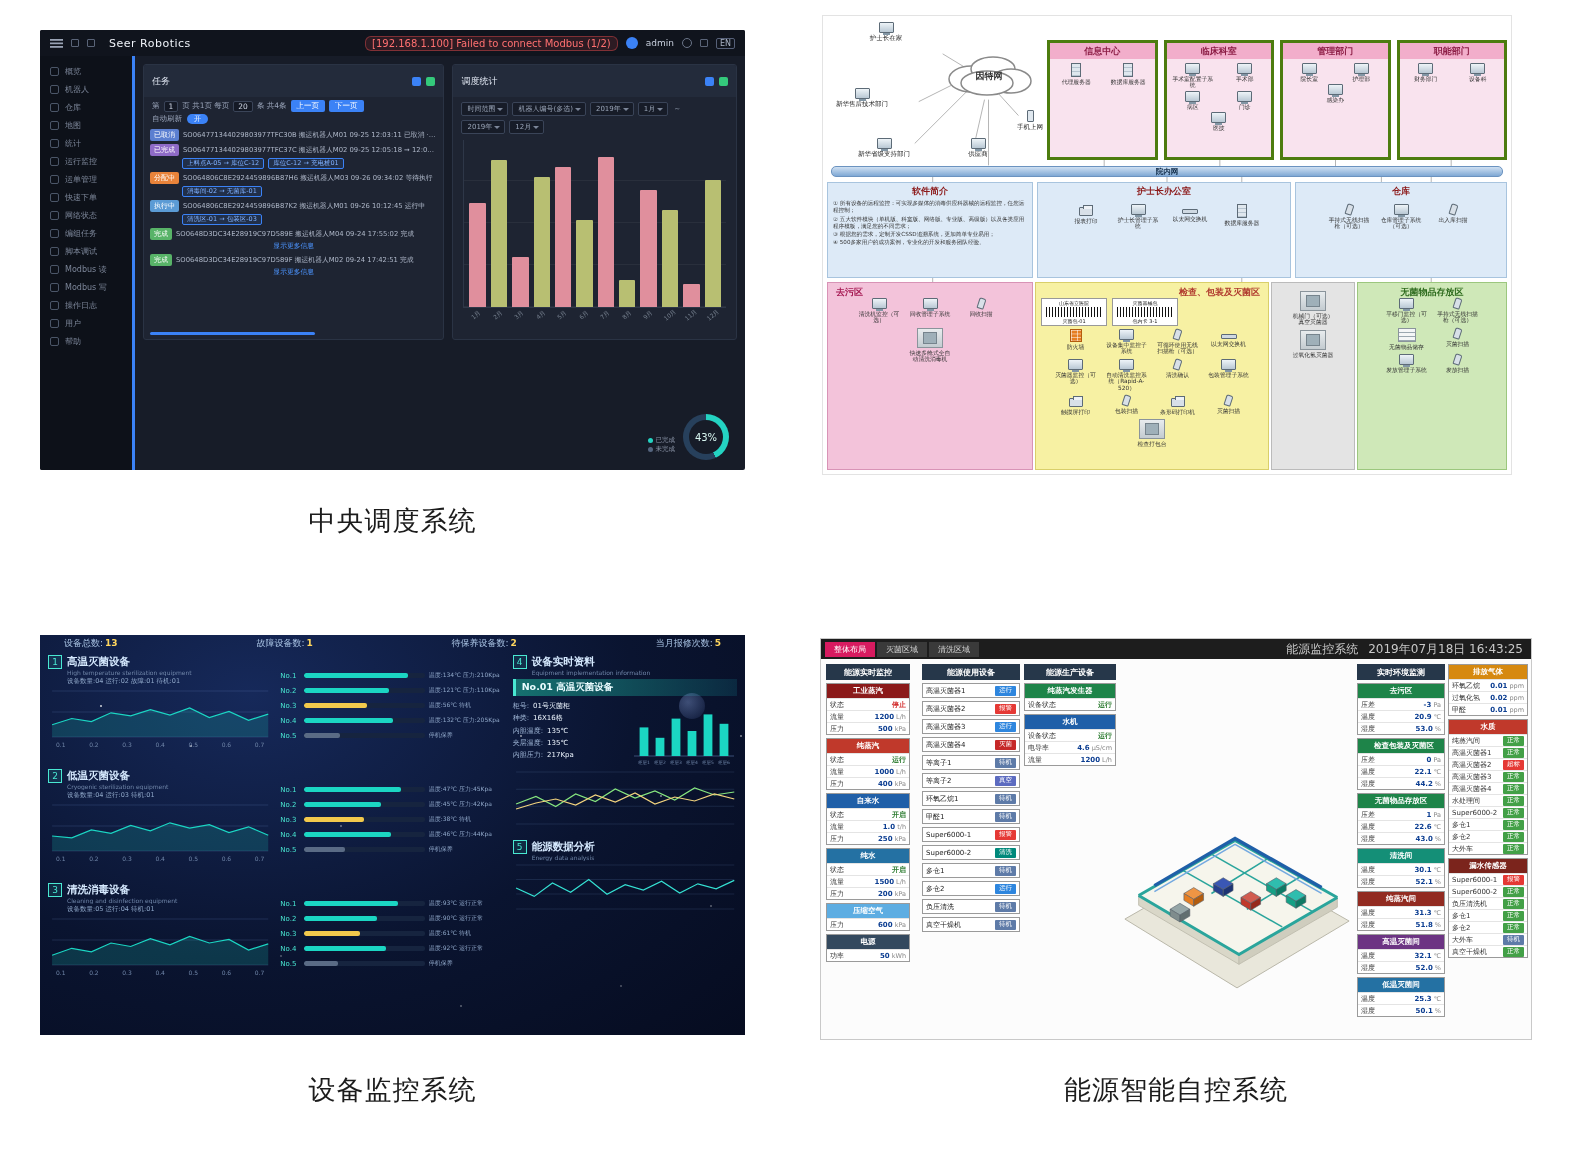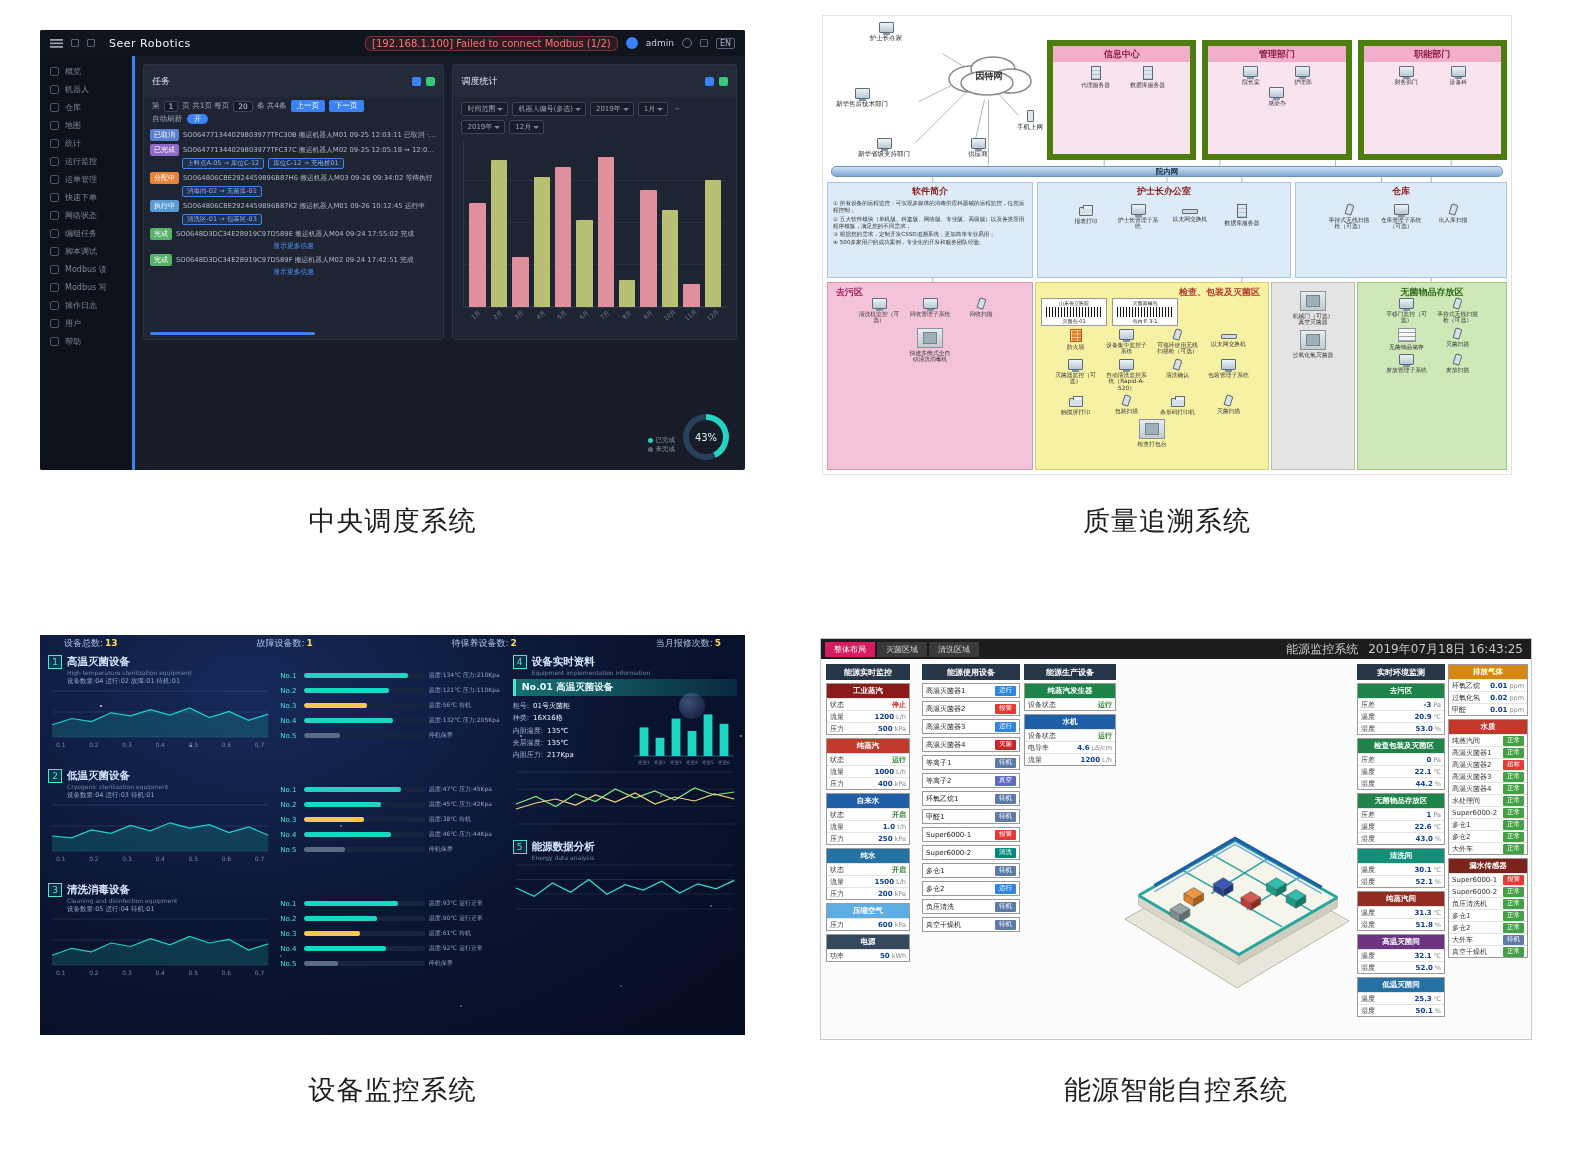--- a/index.html
+++ b/index.html
@@ -69,21 +69,21 @@
 .cloud{position:absolute;left:118px;top:36px;width:96px;height:48px}
 .cloud svg{width:100%;height:100%}
 .cloudlbl{position:absolute;left:0;right:0;top:18px;text-align:center;font-size:9px;font-weight:bold;color:#333}
 .rnode{position:absolute;width:78px;text-align:center;color:#222;font-size:6.5px;line-height:1.15}
 #rnodes .rnode:nth-child(1){left:24px;top:6px}
 #rnodes .rnode:nth-child(2){left:0px;top:72px}
 #rnodes .rnode:nth-child(3){left:22px;top:122px}
 #rnodes .rnode:nth-child(4){left:116px;top:122px}
 #rnodes .rnode:nth-child(5){left:168px;top:94px}
 .depts{position:absolute;left:224px;top:24px;right:4px;height:120px;display:flex;gap:6px}
-.dept{flex:1;border:6px solid #4d7c0f;background:#f9e3ee;display:flex;flex-direction:column;overflow:hidden}
+.dept{flex:1;border:3px solid #4d7c0f;background:#f9e3ee;display:flex;flex-direction:column;overflow:hidden}
 .dept .dh{height:16px;background:#f2aecb;color:#8c1d45;font-weight:bold;font-size:9px;display:flex;align-items:center;justify-content:center;flex:none}
 .di{flex:1;display:flex;flex-wrap:wrap;align-content:flex-start;justify-content:center;gap:2px 6px;padding:4px 2px;overflow:hidden}
 .ditem{width:46px;text-align:center;font-size:5.8px;color:#333;line-height:1.1}
 .backbone{position:absolute;left:8px;right:8px;top:150px;height:11px;border-radius:5px;background:linear-gradient(#cfe0f2,#7fa8d4);border:1px solid #6b93c0;font-size:7.5px;color:#16324f;display:flex;align-items:center;justify-content:center;font-weight:bold}
 .mid{position:absolute;left:4px;right:4px;top:166px;height:96px;display:flex;gap:4px}
 .mbox{border:1px solid #a8c4de;background:#ddeaf7;overflow:hidden}
 .mh2{font-size:9px;font-weight:bold;color:#8c1a1a;text-align:center;padding:2px 0}
 .intro{width:206px}
 .intro p{font-size:5.6px;color:#333;line-height:1.3;padding:0 5px 1px}
 .office{flex:1}
@@ -439,20 +439,30 @@
       </div>
     <div class="depts" id="depts">
         <div class="dept">
           <div class="dh">信息中心</div>
           <div class="di">
             <div class="ditem"><span class="icon i-srv"></span><span class="ilab">代理服务器</span></div>
             <div class="ditem"><span class="icon i-srv"></span><span class="ilab">数据库服务器</span></div>
           </div>
         </div>
         <div class="dept">
+          <div class="dh">临床科室</div>
+          <div class="di">
+            <div class="ditem"><span class="icon i-dev"></span><span class="ilab">手术室配置子系统</span></div>
+            <div class="ditem"><span class="icon i-dev"></span><span class="ilab">手术部</span></div>
+            <div class="ditem"><span class="icon i-dev"></span><span class="ilab">病区</span></div>
+            <div class="ditem"><span class="icon i-dev"></span><span class="ilab">门诊</span></div>
+            <div class="ditem"><span class="icon i-dev"></span><span class="ilab">医技</span></div>
+          </div>
+        </div>
+        <div class="dept">
           <div class="dh">管理部门</div>
           <div class="di">
             <div class="ditem"><span class="icon i-dev"></span><span class="ilab">院长室</span></div>
             <div class="ditem"><span class="icon i-dev"></span><span class="ilab">护理部</span></div>
             <div class="ditem"><span class="icon i-dev"></span><span class="ilab">感染办</span></div>
           </div>
         </div>
         <div class="dept">
           <div class="dh">职能部门</div>
           <div class="di">
@@ -542,21 +552,20 @@
             <div class="ditem"><span class="icon i-dev"></span><span class="ilab">平移门监控（可选）</span></div>
             <div class="ditem"><span class="icon i-scn"></span><span class="ilab">手持式无线扫描枪（可选）</span></div>
             <div class="ditem"><span class="icon i-shelf"></span><span class="ilab">无菌物品储存</span></div>
             <div class="ditem"><span class="icon i-scn"></span><span class="ilab">灭菌扫描</span></div>
             <div class="ditem"><span class="icon i-dev"></span><span class="ilab">发放管理子系统</span></div>
             <div class="ditem"><span class="icon i-scn"></span><span class="ilab">发放扫描</span></div>
           </div>
       </div>
     </div>
   </section>
-  <div class="caption" style="left:822px;top:503px;width:690px">质量追溯系统</div>
 
   <section class="shot s3">
     <div class="stars"></div>
     <div class="s3-stats" id="mstats">
         <span class="stat"><span>设备总数:</span><b>13</b></span>
         <span class="stat"><span>故障设备数:</span><b>1</b></span>
         <span class="stat"><span>待保养设备数:</span><b>2</b></span>
         <span class="stat"><span>当月报修次数:</span><b>5</b></span>
       </div>
     <div class="s3-grid">

